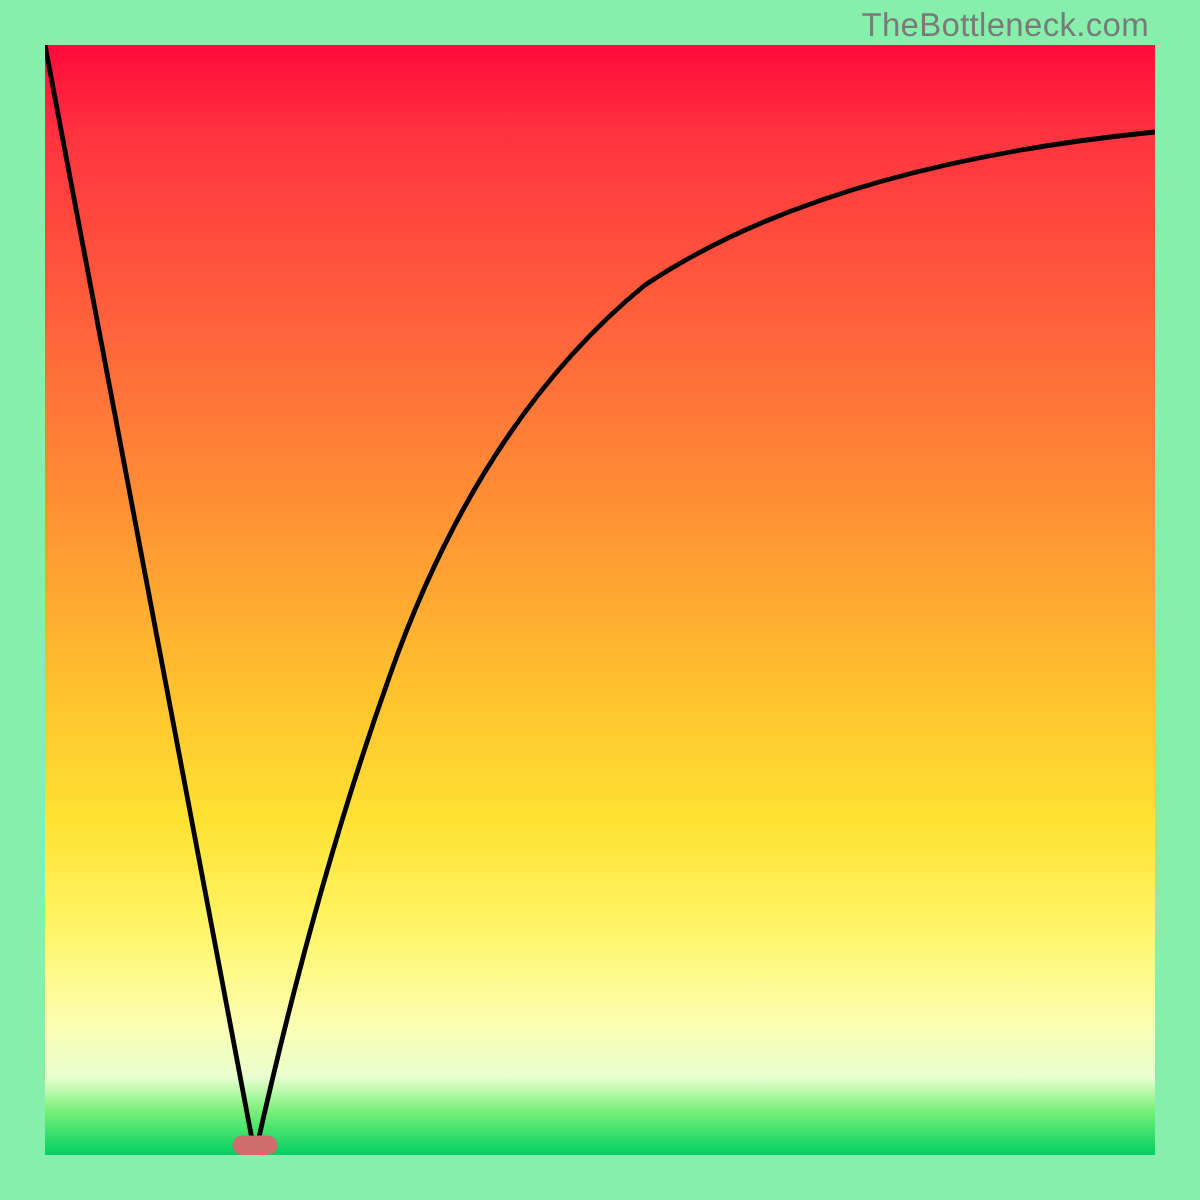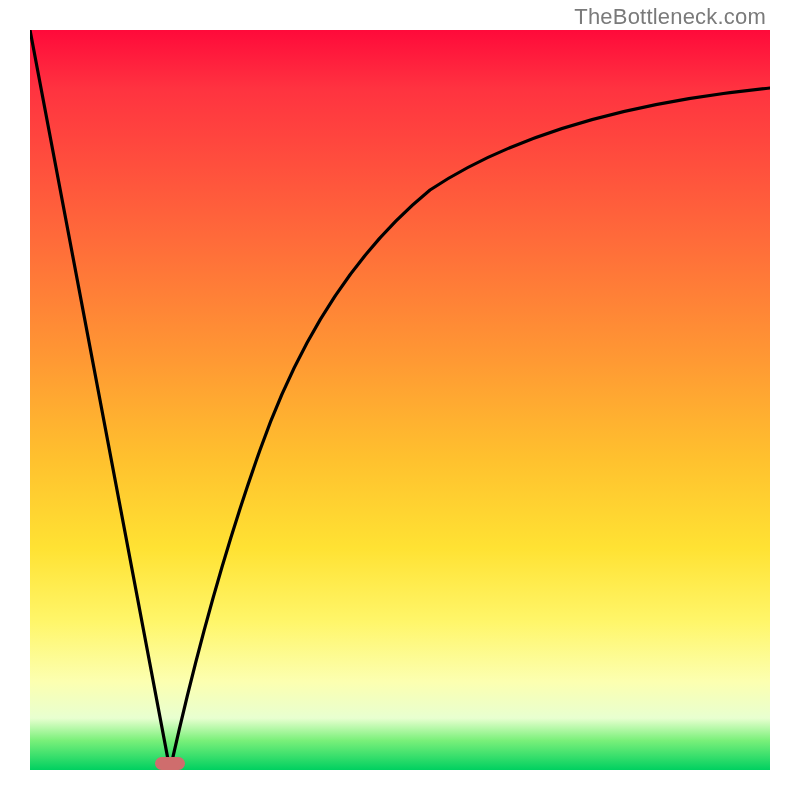--- a/index.html
+++ b/index.html
@@ -8,21 +8,21 @@
     width: 800px;
     height: 800px;
     overflow: hidden;
     font-family: Arial, Helvetica, sans-serif;
     background: #000;
   }
   .frame {
     position: relative;
     width: 800px;
     height: 800px;
-    background: #ffffff;
+    background: #86efac;
     box-sizing: border-box;
   }
   .plot-area {
     position: absolute;
     left: 30px;
     top: 30px;
     width: 740px;
     height: 740px;
     
     background: linear-gradient(

